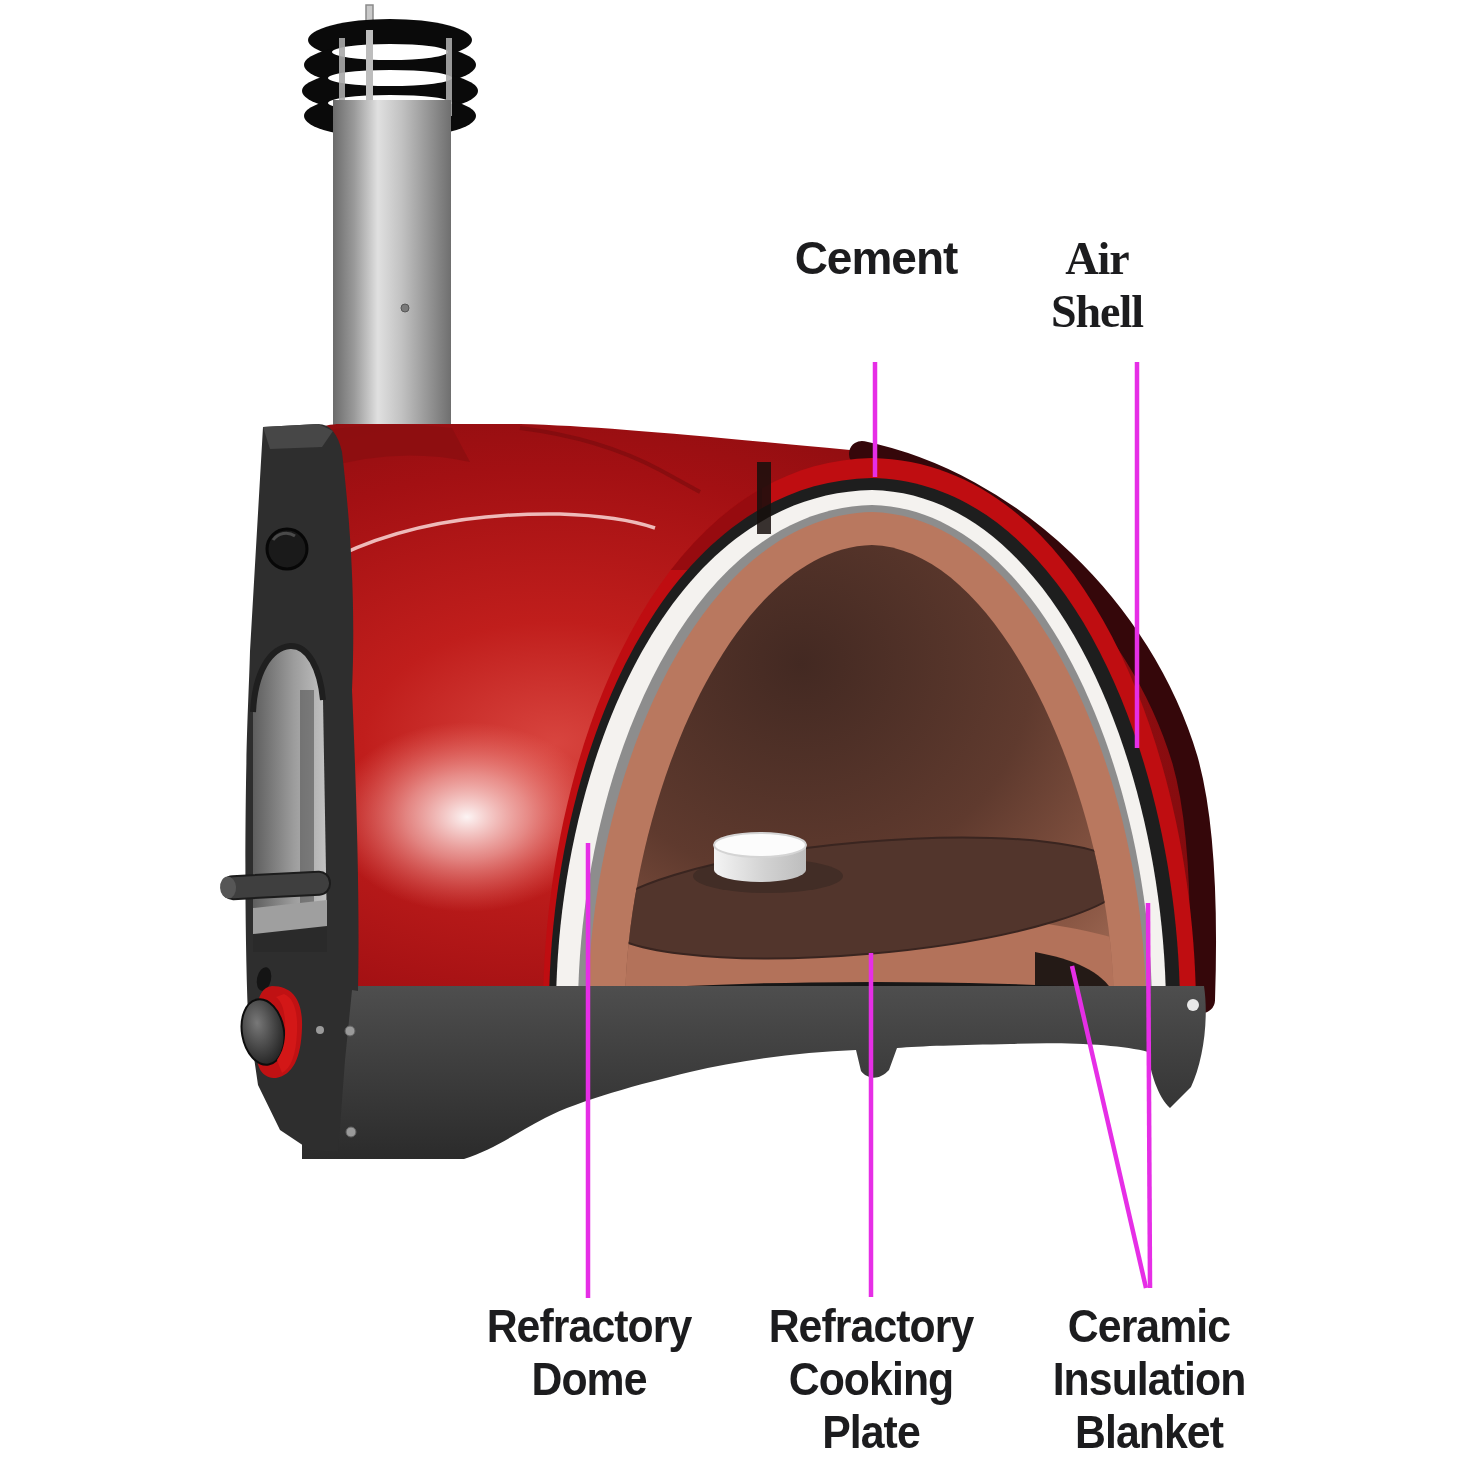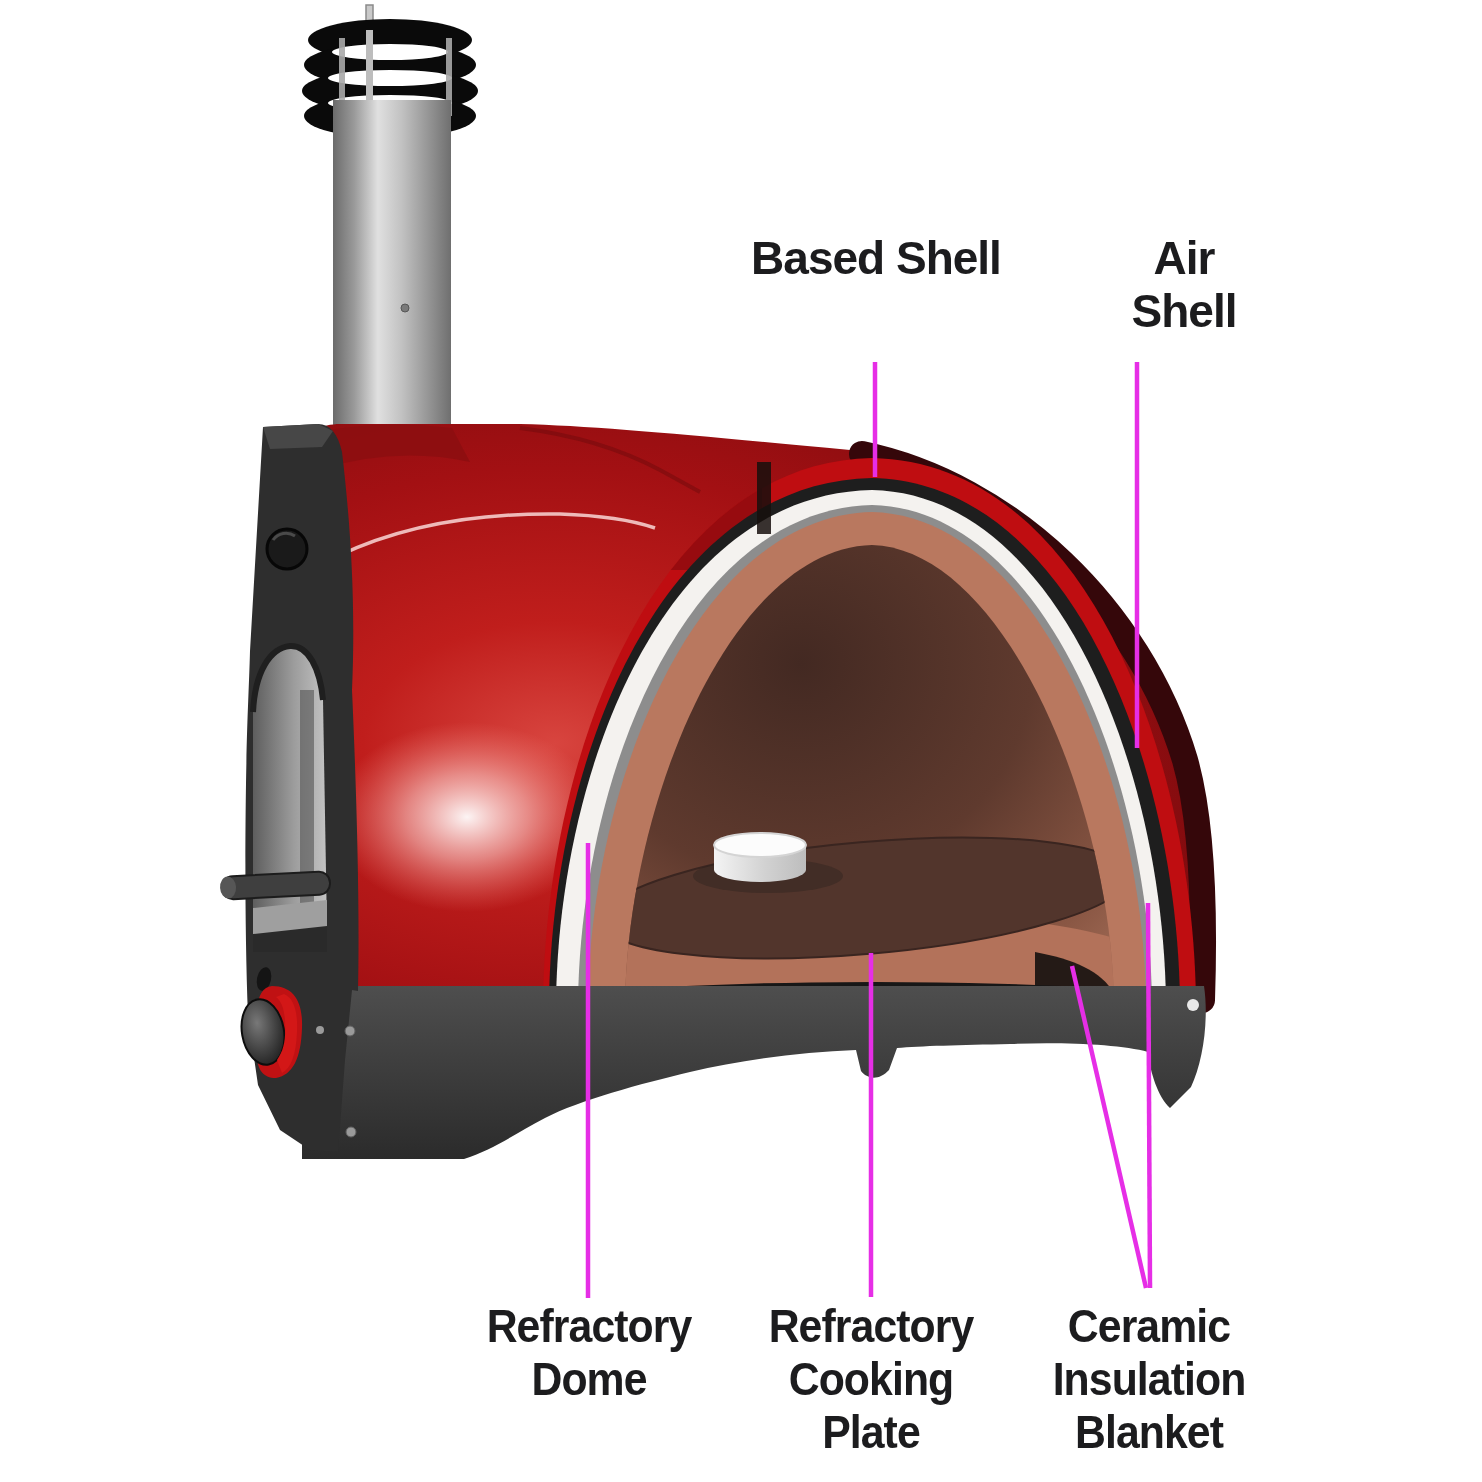--- a/index.html
+++ b/index.html
@@ -16,21 +16,21 @@
     font-weight:700;
     font-size:46px;
     line-height:53px;
     letter-spacing:-1px;
     color:#1c1c1e;
     white-space:nowrap;
   }
   .label span{display:block;}
   .label.condensed{transform:translateX(-50%) scaleX(0.93);}
   #label-cement{left:876px;top:232px;}
-  #label-air{left:1184px;top:232px;}
+  #label-air{left:1097px;top:232px;font-family:Liberation Serif, serif;}
   #label-dome{left:589px;top:1300px;}
   #label-plate{left:871px;top:1300px;}
   #label-blanket{left:1149px;top:1300px;}
 </style>
 </head>
 <body>
 
 <svg id="scene" viewBox="0 0 1482 1482">
   <defs>
     <linearGradient id="gPipe" x1="0" y1="0" x2="1" y2="0">
@@ -194,21 +194,21 @@
     <line x1="875" y1="362" x2="875" y2="477" stroke="#e62ee6"></line>
     <line x1="1137" y1="362" x2="1137" y2="748" stroke="#e62ee6"></line>
     <line x1="588" y1="843" x2="588" y2="1298" stroke="#e62ee6"></line>
     <line x1="871" y1="953" x2="871" y2="1297" stroke="#e62ee6"></line>
     <line x1="1072" y1="966" x2="1146" y2="1288" stroke="#e62ee6"></line>
     <line x1="1148" y1="903" x2="1150" y2="1288" stroke="#e62ee6"></line>
   </g>
 </svg>
 
 <div class="label" id="label-cement">
-  <span>Based Shell</span>
+  <span>Cement</span>
 </div>
 <div class="label" id="label-air">
   <span>Air</span>
   <span>Shell</span>
 </div>
 <div class="label condensed" id="label-dome">
   <span>Refractory</span>
   <span>Dome</span>
 </div>
 <div class="label condensed" id="label-plate">

